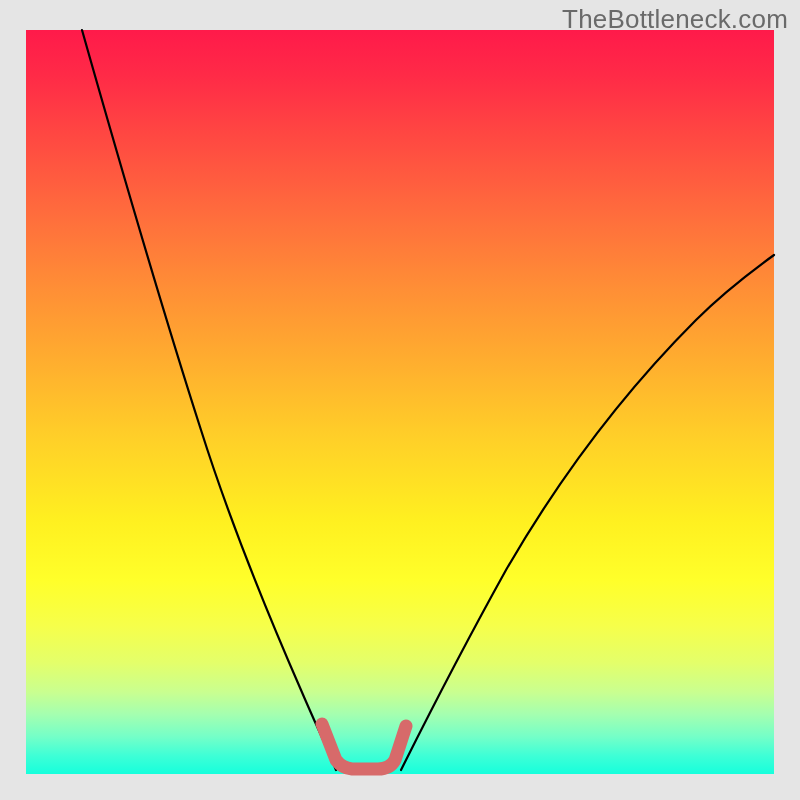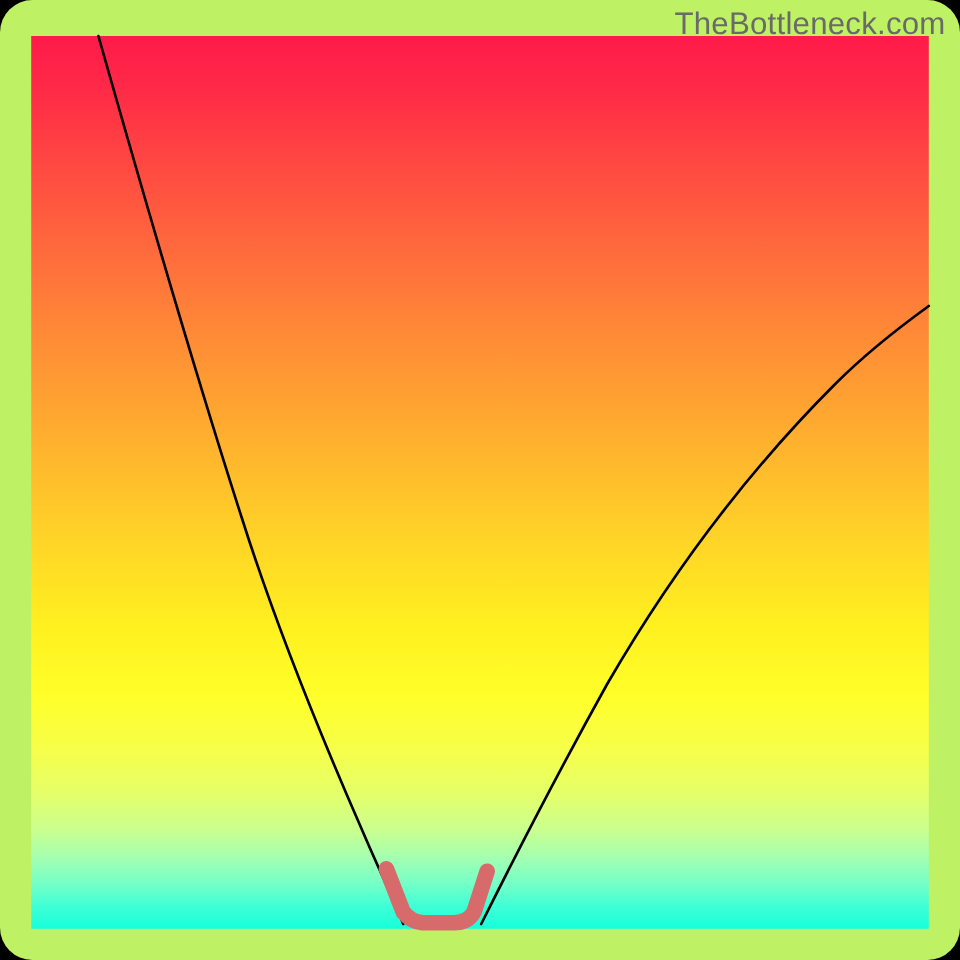--- a/index.html
+++ b/index.html
@@ -10,22 +10,21 @@
     background: #000000;
     overflow: hidden;
     font-family: Arial, Helvetica, sans-serif;
   }
   .frame {
     position: absolute;
     left: 0;
     top: 0;
     width: 800px;
     height: 800px;
-    background: #bef264;
-    border-radius: 27px;
+    background: #e5e5e5;
   }
   .watermark {
     position: absolute;
     top: 4px;
     right: 12px;
     color: #6a6a6a;
     font-size: 26px;
     letter-spacing: 0.2px;
     font-weight: 400;
     z-index: 50;

